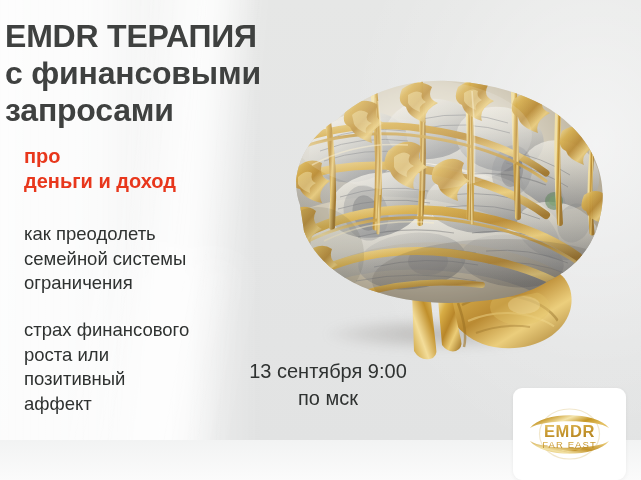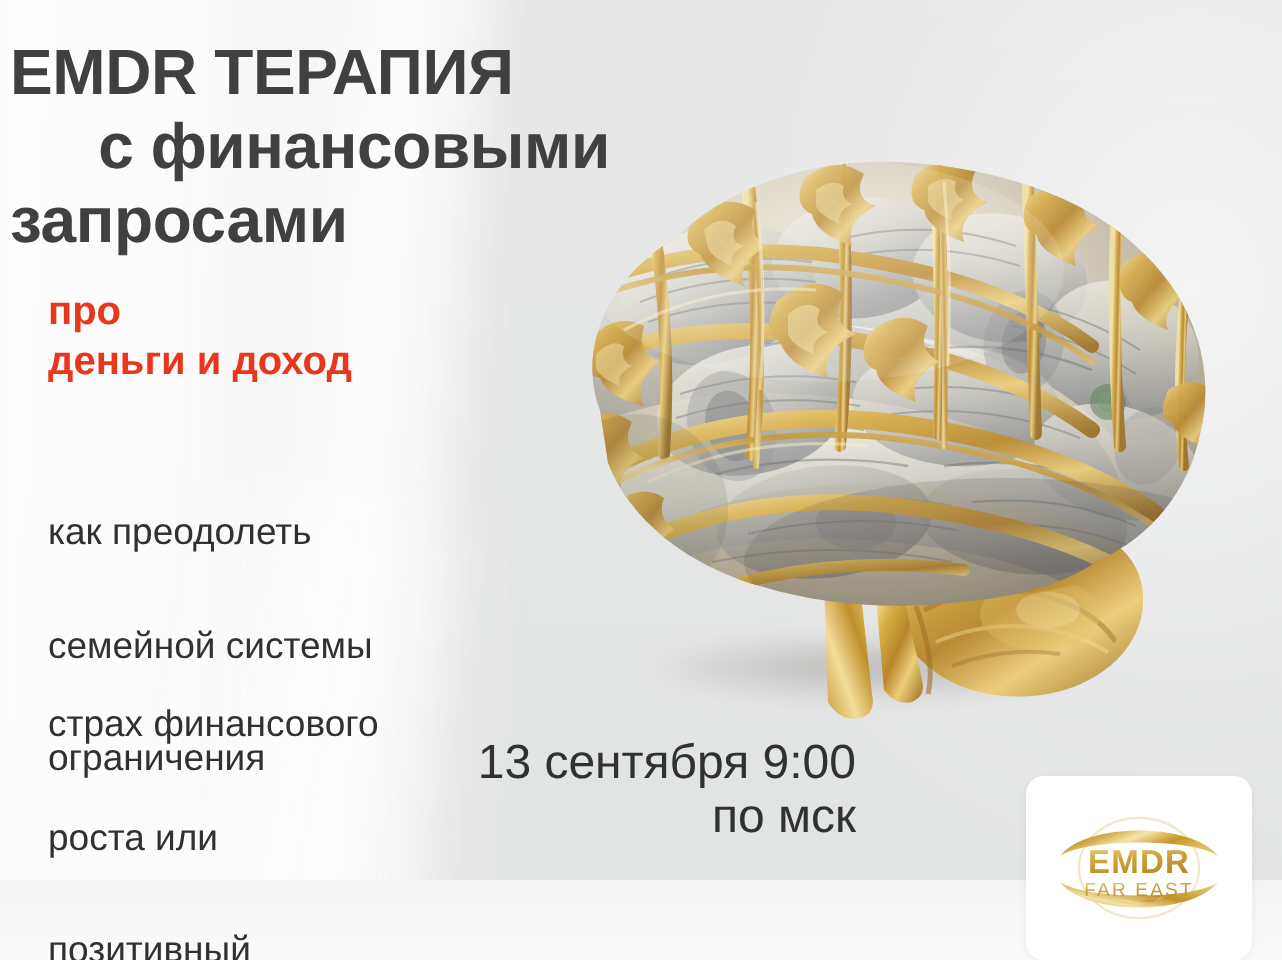--- a/index.html
+++ b/index.html
@@ -116,21 +116,21 @@
     left: 5px;
     top: 18px;
     width: 300px;
     font-size: 32px;
     line-height: 37px;
     font-weight: 700;
     color: #3f4140;
     letter-spacing: -0.2px;
   }
   .headline .l1 { display: block; }
-  .headline .l2 { display: block; text-align: right; }
+  .headline .l2 { display: block; }
   .headline .l3 { display: block; }
 
   .redline {
     position: absolute;
     left: 24px;
     top: 144px;
     width: 280px;
     font-size: 20px;
     line-height: 25px;
     font-weight: 700;
@@ -140,31 +140,31 @@
 
   .para {
     position: absolute;
     left: 24px;
     width: 240px;
     font-size: 18.5px;
     line-height: 24.5px;
     font-weight: 400;
     color: #2f3231;
   }
-  .para span { display: block; margin-top: 32px; }
+  .para span { display: block; }
   .para-1 { top: 222px; }
   .para-2 { top: 318px; }
 
   .datetime {
     position: absolute;
     left: 228px;
-    top: 368px;
+    top: 358px;
     width: 200px;
-    text-align: right;
-    font-size: 24px;
+    text-align: center;
+    font-size: 20px;
     line-height: 27px;
     font-weight: 400;
     color: #2f3231;
   }
   .datetime span { display: block; }
 
   
   .logo-card {
     position: absolute;
     left: 513px;

